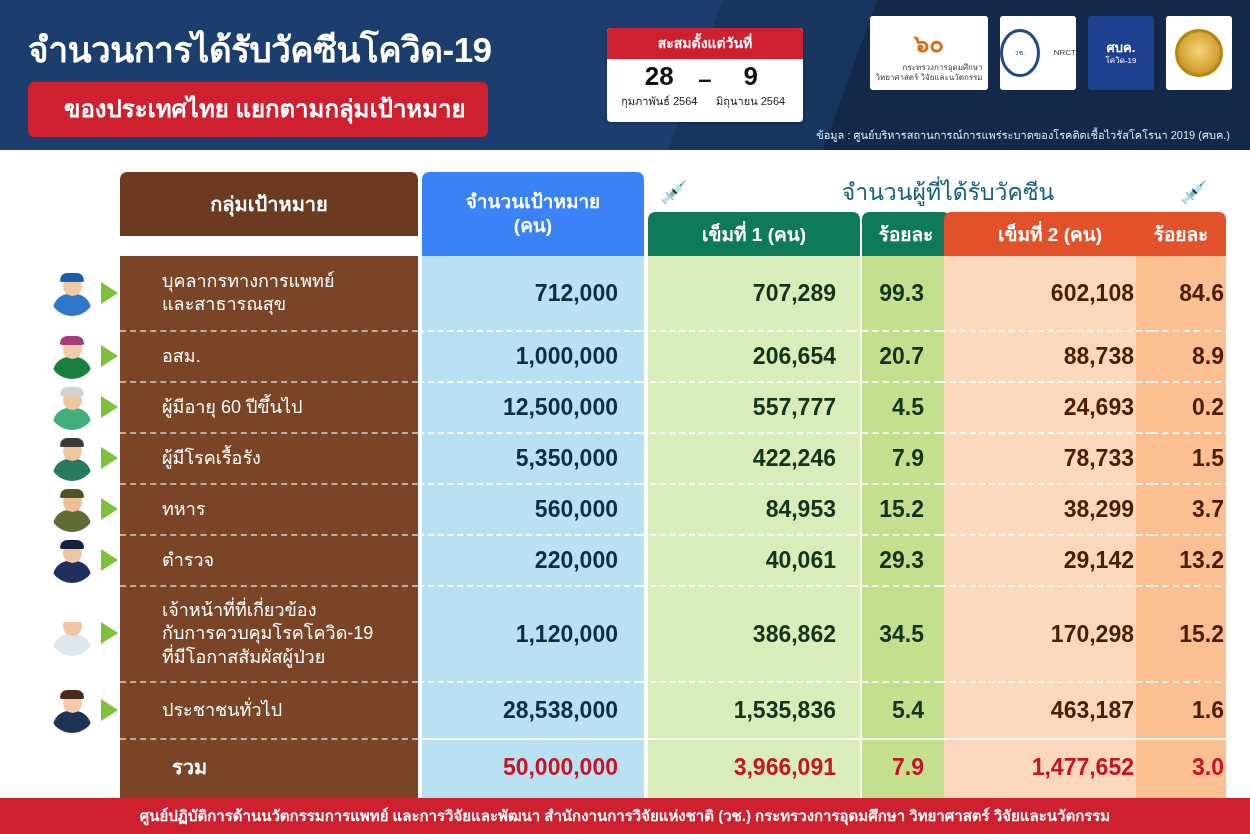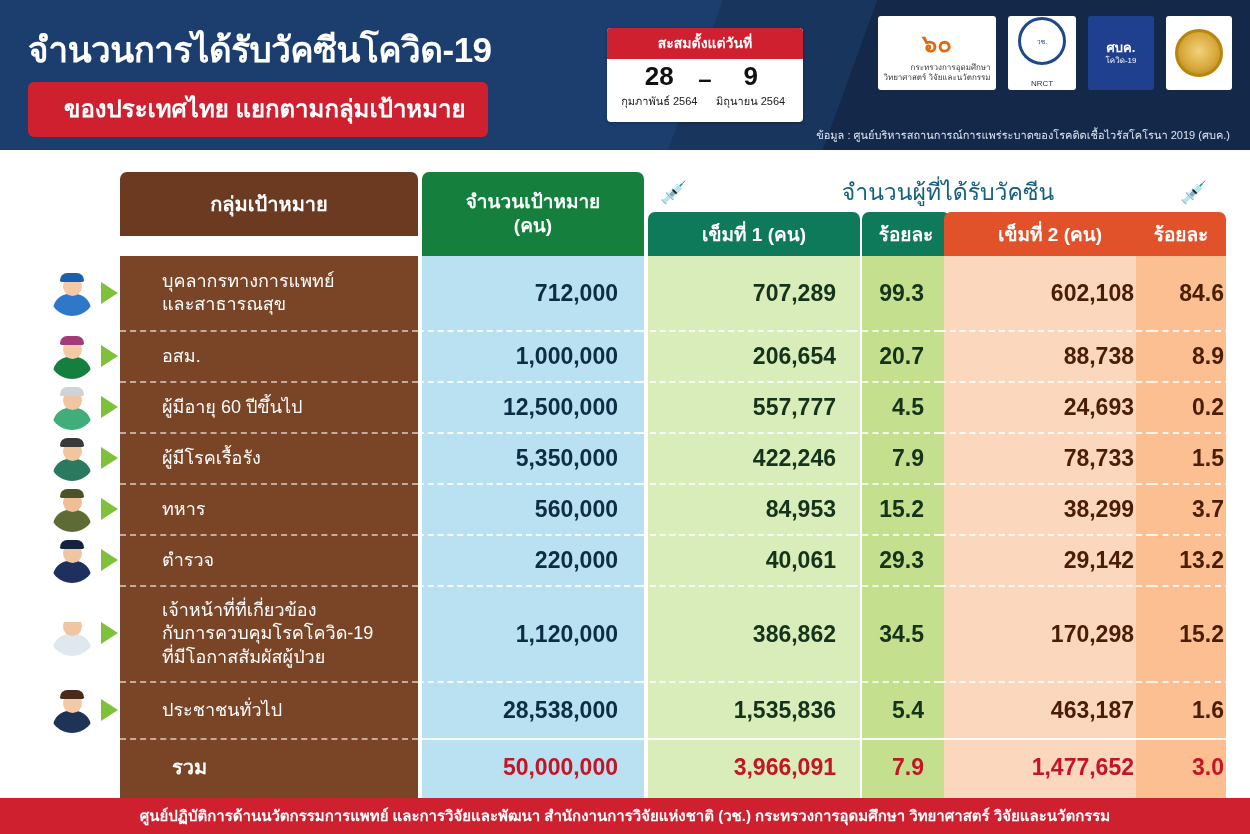--- a/index.html
+++ b/index.html
@@ -53,21 +53,21 @@
   }
   .date-row { display: flex; align-items: flex-start; justify-content: center; padding-top: 4px; }
   .date-col { width: 78px; text-align: center; }
   .date-num { font-size: 26px; font-weight: bold; color: #111; line-height: 1.05; }
   .date-lbl { font-size: 11px; color: #222; margin-top: 2px; }
   .date-dash { font-size: 24px; font-weight: bold; color: #111; padding-top: 2px; }
 
   .logos { position: absolute; right: 18px; top: 16px; display: flex; gap: 12px; align-items: center; }
   .logo { height: 74px; display: flex; align-items: center; justify-content: center; background: #fff; border-radius: 3px; }
   .logo.l1 { width: 118px; flex-direction: column; padding: 3px 4px; }
-  .logo.l2 { width: 68px; flex-direction: column; gap: 14px; }
+  .logo.l2 { width: 76px; flex-direction: row; gap: 14px; }
   .logo.l3 { width: 66px; background: #1f3f8f; color: #fff; flex-direction: column; }
   .logo.l4 { width: 66px; }
   .logo-txt { font-size: 8px; color: #333; text-align: right; line-height: 1.15; }
   .logo-txt.w { color: #fff; }
   .logo-mark { font-size: 24px; font-weight: bold; color: #e06a10; }
   .seal {
     width: 48px; height: 48px; border-radius: 50%;
     border: 3px solid #1e4a8a; display: flex; align-items: center; justify-content: center;
     font-size: 7px; color: #1e4a8a; text-align: center; line-height: 1.1;
   }
@@ -88,21 +88,21 @@
   .hd-group { position: absolute; color: #fff; font-weight: bold; text-align: center; }
 
   .hd-target {
     left: 120px; top: 0; width: 298px; height: 64px;
     background: #6b3a20; border-radius: 7px 7px 0 0;
     display: flex; align-items: center; justify-content: center;
     font-size: 20px;
   }
   .hd-goal {
     left: 422px; top: 0; width: 222px; height: 84px;
-    background: #15803d; border-radius: 7px 7px 0 0;
+    background: #3b82f6; border-radius: 7px 7px 0 0;
     display: flex; align-items: center; justify-content: center;
     font-size: 19px; line-height: 1.25;
   }
   .hd-vax-title {
     left: 648px; top: 0; width: 600px; height: 40px;
     color: #15607d; font-size: 23px; font-weight: normal;
     display: flex; align-items: center; justify-content: center;
   }
   .syringe { position: absolute; top: 8px; font-size: 22px; color: #1f7fa8; letter-spacing: -2px; }
   .syringe.left { left: 660px; }

